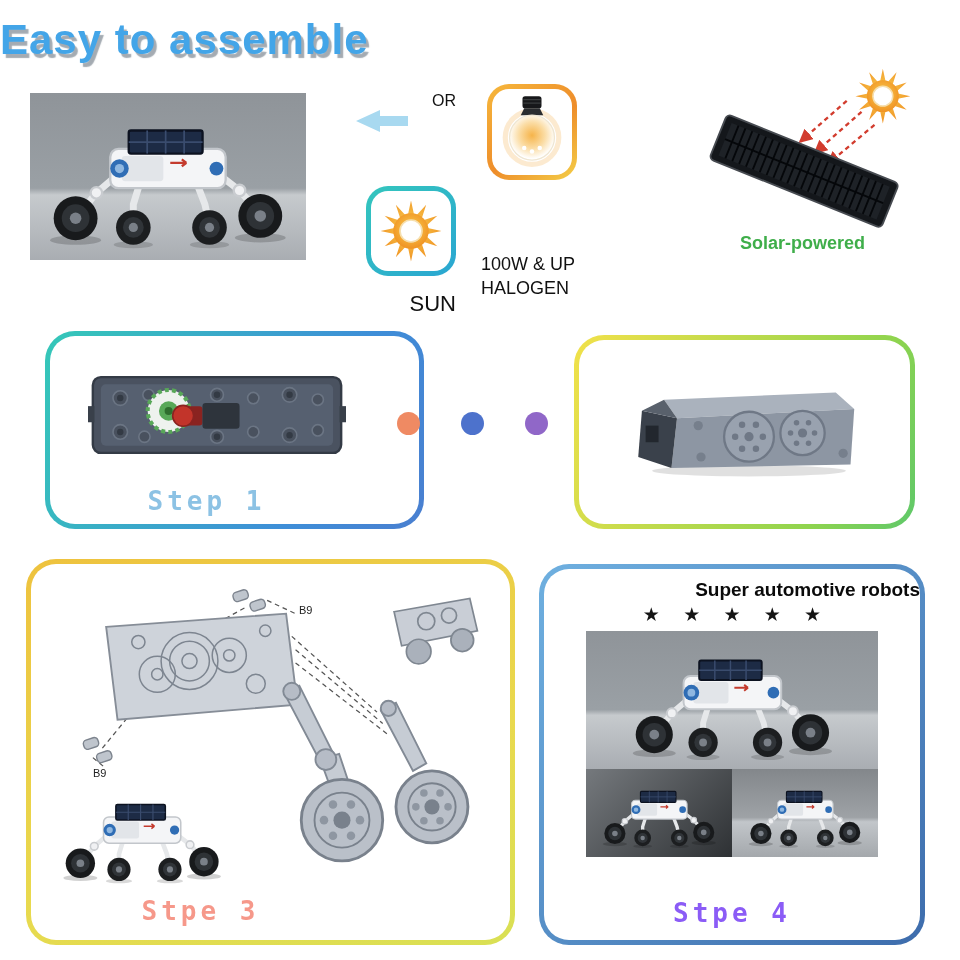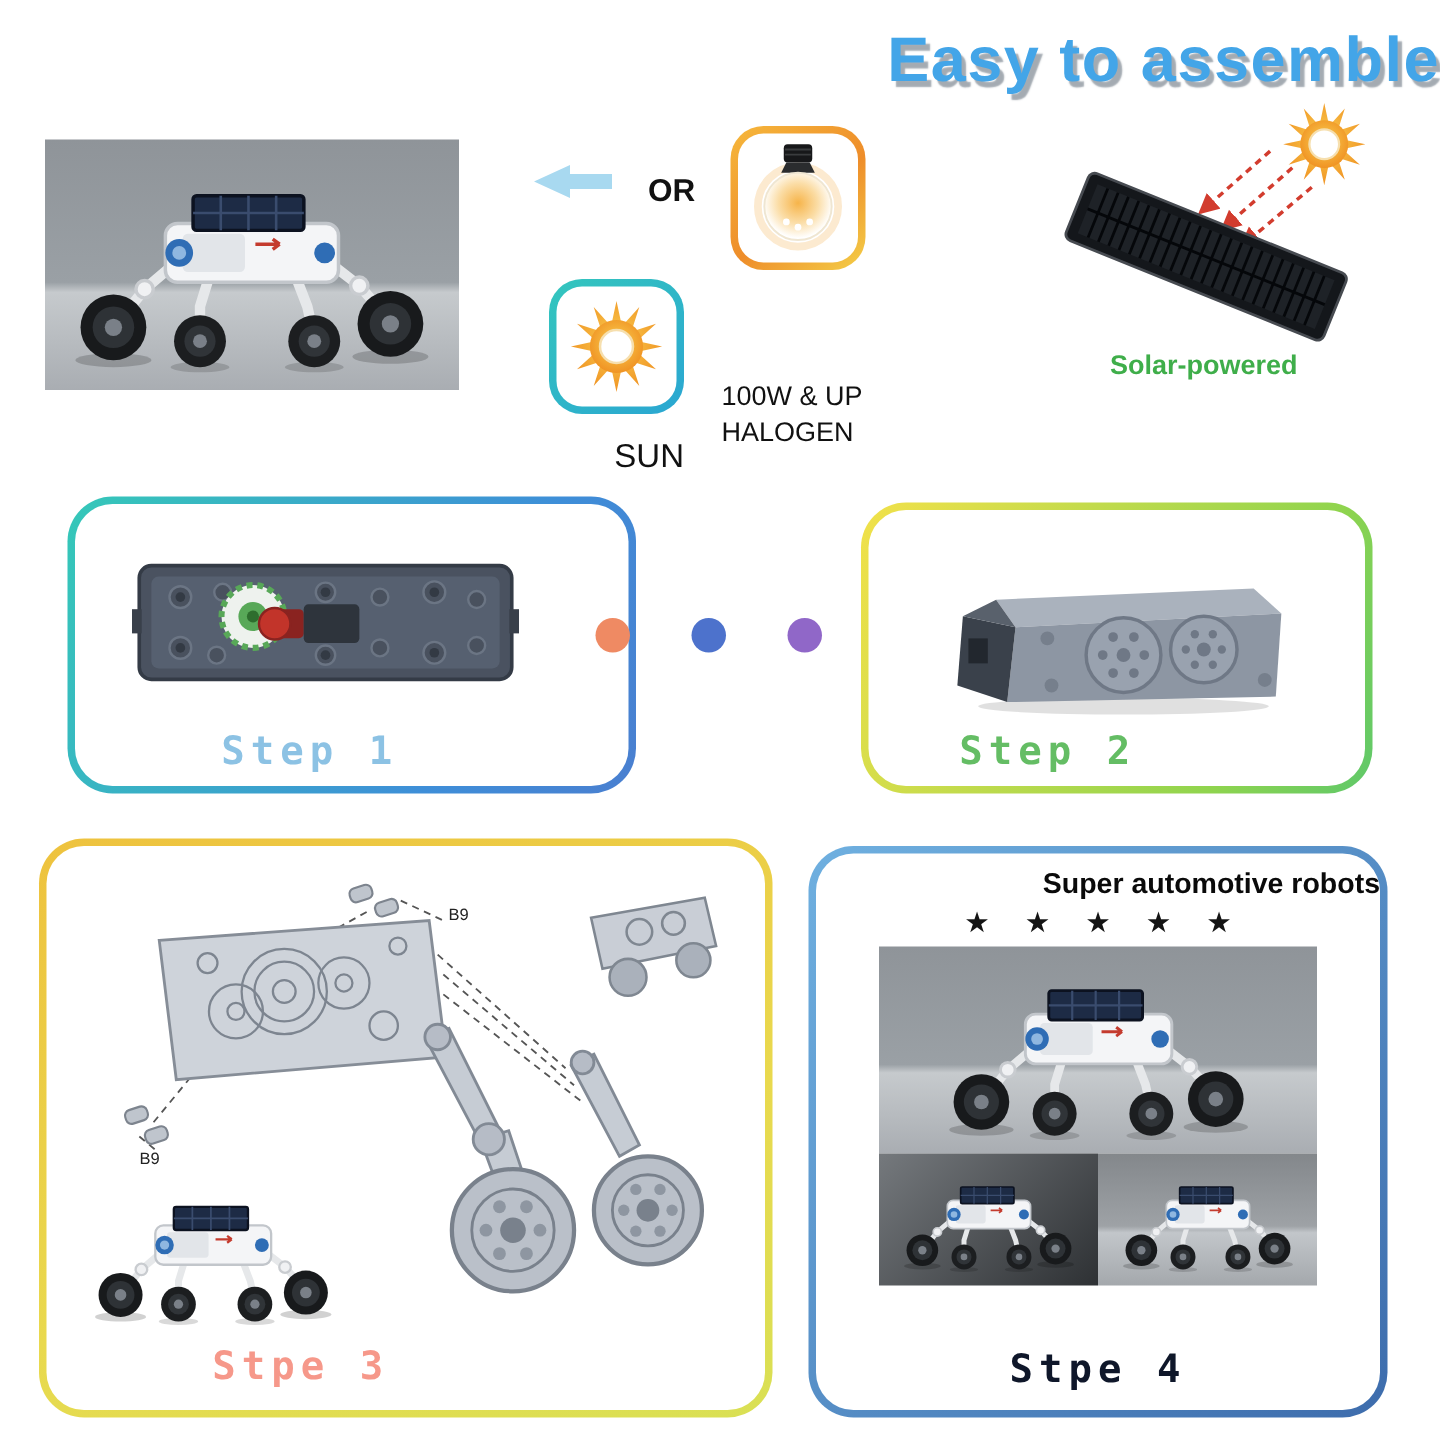--- a/index.html
+++ b/index.html
@@ -4,34 +4,34 @@
 <style>
   * { margin:0; padding:0; box-sizing:border-box; }
   html,body { width:960px; height:960px; }
   body {
     position:relative; overflow:hidden; background:#ffffff;
     font-family:"Liberation Sans", sans-serif; color:#111;
   }
   svg { display:block; }
 
   .page-title {
-    position:absolute; top:16px; left:0; width:100%; text-align:right;
+    position:absolute; top:16px; left:0; width:100%; text-align:left;
     font-size:42px; font-weight:bold; letter-spacing:1px; color:#43a5e8;
     text-shadow:3px 4px 1px rgba(148,156,165,0.85);
   }
 
   .photo { position:absolute; overflow:hidden; }
   .robot-photo {
     left:30px; top:93px; width:276px; height:167px;
     background:linear-gradient(180deg,#8f9499 0%,#9aa0a5 57%,#c6cacd 61%,#a9adb2 100%);
   }
   .robot-photo svg { position:absolute; left:4%; top:5%; width:92%; height:92%; }
 
   .arrow-left-svg { position:absolute; left:356px; top:106px; width:52px; height:30px; }
-  .or-label { position:absolute; left:432px; top:116px; font-size:21px; font-weight:700; }
+  .or-label { position:absolute; left:432px; top:92px; font-size:16px; font-weight:400; }
 
   .icon-box { position:absolute; border-radius:22px; padding:5px; }
   .icon-box .inner {
     width:100%; height:100%; background:#fff; border-radius:17px;
     display:flex; align-items:center; justify-content:center;
   }
   .bulb-box { left:487px; top:84px; width:90px; height:96px;
     background:linear-gradient(140deg,#f6b83c,#ee8d2a 55%,#f4cf48); }
   .sun-box { left:366px; top:186px; width:90px; height:90px;
     background:linear-gradient(140deg,#34c6bd,#2aa6d2); }
@@ -63,21 +63,21 @@
     background:linear-gradient(135deg,#6fb0e0,#3d6cac); }
 
   .step-label {
     position:absolute; bottom:8px; left:0; width:100%; text-align:center;
     font-family:"DejaVu Sans Mono", monospace; font-weight:bold;
     font-size:26px; letter-spacing:4px;
   }
   .step1 .step-label { color:#8cc2e4; transform:translateX(-28px); }
   .step2 .step-label { color:#64bd64; transform:translateX(-46px); }
   .step3 .step-label { color:#f6988a; transform:translateX(-70px); bottom:14px; }
-  .step4 .step-label { color:#0f172a; bottom:12px;margin-top:32px; }
+  .step4 .step-label { color:#8b5cf6; bottom:12px;margin-top:32px; }
 
   .gearbox-open-svg { position:absolute; left:38px; top:18px; width:258px; height:122px; }
   .gearbox-asm-svg  { position:absolute; left:50px; top:18px; width:240px; height:126px; }
 
   .exploded-svg { position:absolute; left:2px; top:8px; width:474px; height:322px; }
   .b9-label { position:absolute; font-size:11px; font-weight:500; color:#222; }
   .b9-top    { left:268px; top:40px; }
   .b9-bottom { left:62px;  top:203px; }
 
   .s4-heading { position:absolute; top:10px; left:0; width:100%; text-align:right;
@@ -294,21 +294,20 @@
     <span class="dot-1"></span>
     <span class="dot-2"></span>
     <span class="dot-3"></span>
   </div>
 
   <div class="step-box step2">
     <div class="inner">
       <svg class="gearbox-asm-svg" viewBox="0 0 260 130">
         <use href="#sym-gearbox-asm"></use>
       </svg>
-      <div class="step-label">Step 2</div>
     </div>
   </div>
 
   <div class="step-box step3">
     <div class="inner">
       <svg class="exploded-svg" viewBox="0 0 470 340">
         <g stroke="#555" stroke-width="1.3" stroke-dasharray="5 4" fill="none">
           <line x1="232" y1="30" x2="262" y2="44"></line>
           <line x1="208" y1="38" x2="150" y2="70"></line>
           <line x1="258" y1="68" x2="348" y2="148"></line>

